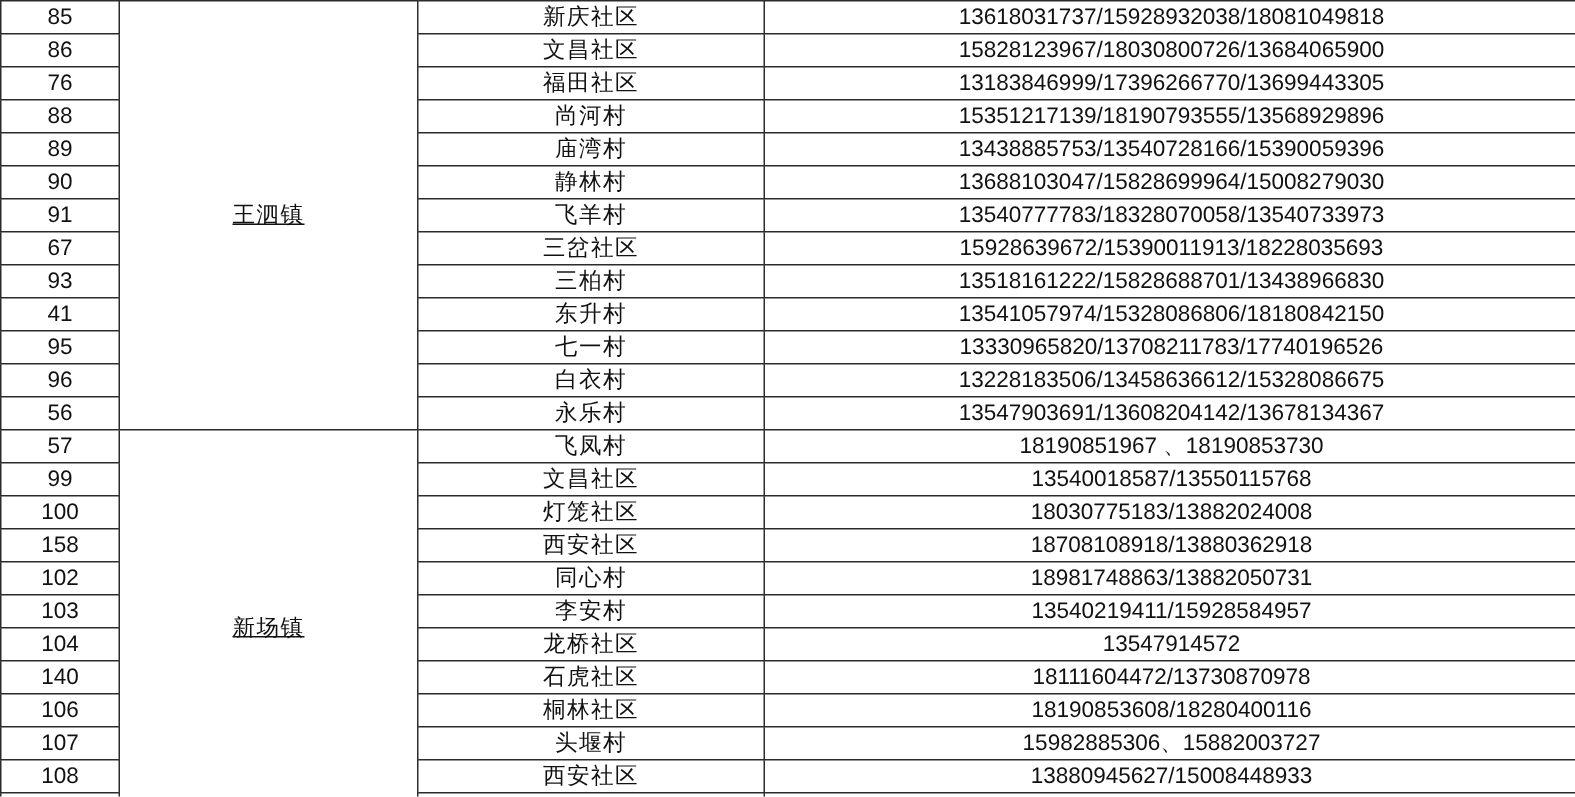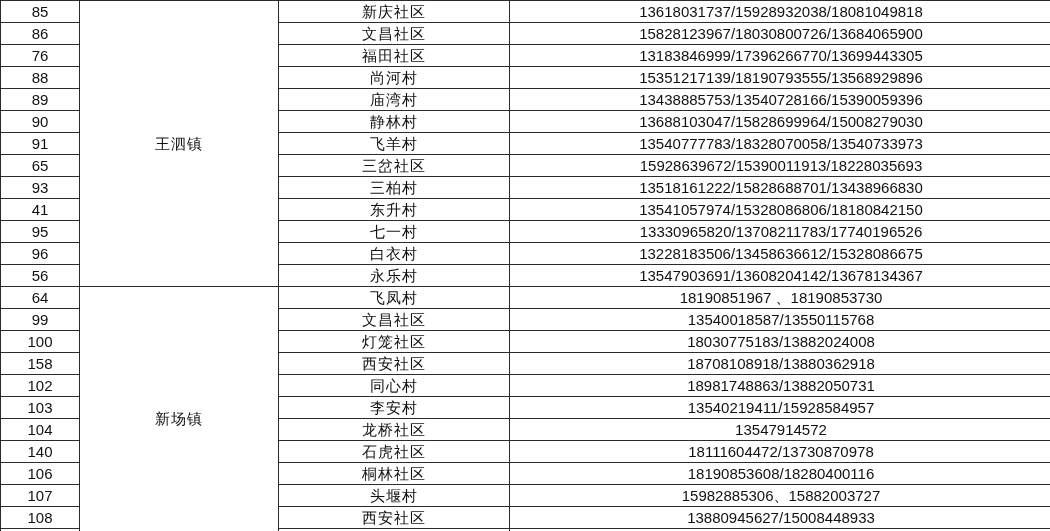--- a/index.html
+++ b/index.html
@@ -41,20 +41,21 @@
   td.col-village {
     width: 230px;
     letter-spacing: 1px;
   }
   td.col-phone {
     width: 542px;
     font-size: 15px;
   }
   td.col-town-merged {
     vertical-align: middle;
+    text-decoration: underline;
   }
   
 </style>
 </head>
 <body>
 
 <table class="contact-table">
   <tbody>
 
     <tr>
@@ -87,21 +88,21 @@
       <td class="col-index">90</td>
       <td class="col-village">静林村</td>
       <td class="col-phone">13688103047/15828699964/15008279030</td>
     </tr>
     <tr>
       <td class="col-index">91</td>
       <td class="col-village">飞羊村</td>
       <td class="col-phone">13540777783/18328070058/13540733973</td>
     </tr>
     <tr>
-      <td class="col-index">65</td>
+      <td class="col-index">67</td>
       <td class="col-village">三岔社区</td>
       <td class="col-phone">15928639672/15390011913/18228035693</td>
     </tr>
     <tr>
       <td class="col-index">93</td>
       <td class="col-village">三柏村</td>
       <td class="col-phone">13518161222/15828688701/13438966830</td>
     </tr>
     <tr>
       <td class="col-index">41</td>
@@ -118,21 +119,21 @@
       <td class="col-village">白衣村</td>
       <td class="col-phone">13228183506/13458636612/15328086675</td>
     </tr>
     <tr>
       <td class="col-index">56</td>
       <td class="col-village">永乐村</td>
       <td class="col-phone">13547903691/13608204142/13678134367</td>
     </tr>
 
     <tr>
-      <td class="col-index">64</td>
+      <td class="col-index">57</td>
       <td class="col-town col-town-merged" rowspan="12">新场镇</td>
       <td class="col-village">飞凤村</td>
       <td class="col-phone">18190851967 、18190853730</td>
     </tr>
     <tr>
       <td class="col-index">99</td>
       <td class="col-village">文昌社区</td>
       <td class="col-phone">13540018587/13550115768</td>
     </tr>
     <tr>

